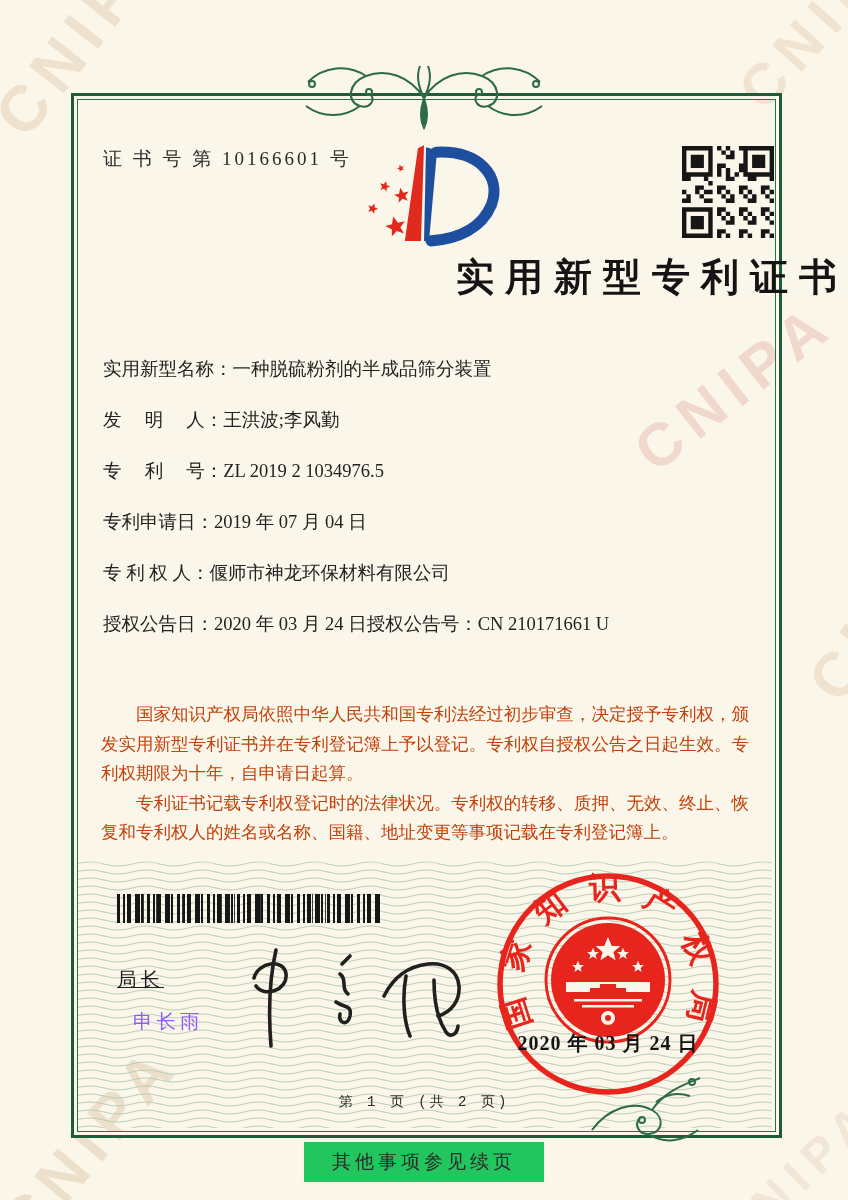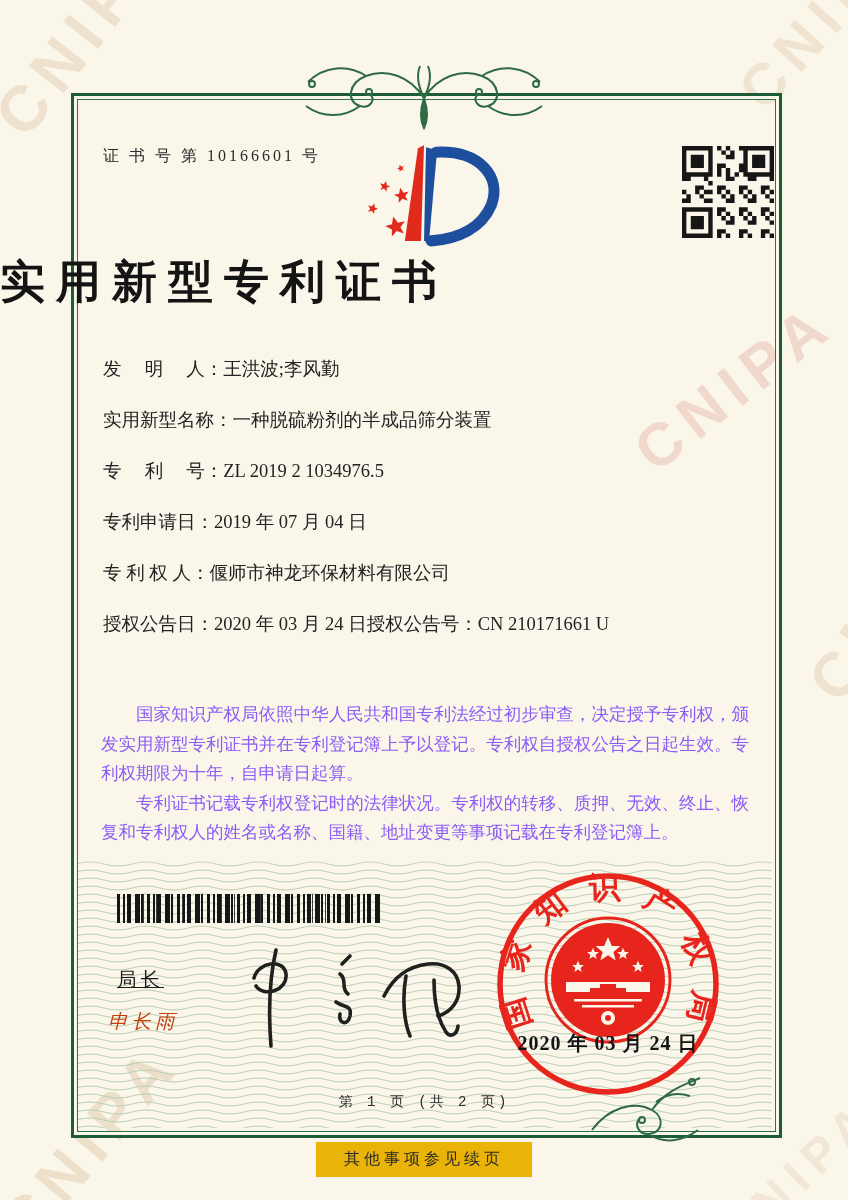--- a/index.html
+++ b/index.html
@@ -20,61 +20,61 @@
   .wm-br   {left:700px;top:1148px; font-size:48px;color:rgba(221,196,170,.30);transform:rotate(-44deg);}
   
   .frame{
     position:absolute;left:71px;top:93px;width:705px;height:1039px;
     border:3px solid #1d5c38;
     box-shadow: inset 0 0 0 3px #fbf6ea, inset 0 0 0 4px #2f6f4b;
   }
   .waves{position:absolute;left:76px;top:860px;width:696px;height:268px;}
   .ornament{position:absolute;color:#2e6b45;}
   
-  .cert-no{position:absolute;left:103px;top:146px;font-size:16px;letter-spacing:3px;color:#2b2b2b;}
+  .cert-no{position:absolute;left:103px;top:146px;font-size:19px;letter-spacing:3px;color:#2b2b2b;}
   .logo{position:absolute;left:338px;top:128px;width:172px;height:126px;}
   .qr{position:absolute;left:682px;top:146px;width:92px;height:92px;background:#fbf6ea;}
   .title{
-    position:absolute;left:0;top:252px;width:100%;text-align:left;
-    font-size:45px;font-weight:bold;letter-spacing:11px;color:#141414;
+    position:absolute;left:0;top:252px;width:100%;text-align:right;
+    font-size:38px;font-weight:bold;letter-spacing:11px;color:#141414;
   }
   
   .fields{position:absolute;left:103px;top:357px;width:650px;font-size:18.5px;color:#222;}
   .frow{display:flex;align-items:flex-start;margin-bottom:27px;line-height:24px;white-space:nowrap;}
   .flabel{flex:0 0 auto;}
   .fvalue{flex:0 0 auto;}
   .grant-no{display:flex;}
   
   .paras{position:absolute;left:101px;top:700px;width:648px;font-size:17.5px;
-         line-height:29.5px;color:#8b5cf6;text-align:justify;}
+         line-height:29.5px;color:#c2410c;text-align:justify;}
   .paras p{margin:0;text-indent:2em;}
   
   .barcode{
     position:absolute;left:117px;top:894px;width:263px;height:29px;
     background-image:
       repeating-linear-gradient(90deg,#161616 0 2px,rgba(0,0,0,0) 2px 6px),
       repeating-linear-gradient(90deg,#161616 0 3px,rgba(0,0,0,0) 3px 10px),
       repeating-linear-gradient(90deg,#3a3a3a 0 1px,rgba(0,0,0,0) 1px 13px);
   }
   .director-label{position:absolute;left:117px;top:966px;font-size:19.5px;letter-spacing:4px;color:#1c1c1c;text-decoration:underline;}
-  .director-name {position:absolute;left:108px;top:1008px;font-size:19.5px;letter-spacing:4px;color:#c2410c;font-style:italic;}
+  .director-name {position:absolute;left:133px;top:1008px;font-size:19.5px;letter-spacing:4px;color:#8b5cf6;}
   .signature{position:absolute;left:238px;top:934px;width:225px;height:115px;}
   .seal{position:absolute;left:492px;top:868px;width:232px;height:232px;}
   .seal-date{
     position:absolute;left:492px;top:1030px;width:232px;text-align:center;
     font-size:20px;color:#141414;letter-spacing:1px;font-weight:bold;
   }
   .page-indicator{
     position:absolute;left:0;top:1093px;width:100%;text-align:center;
     font-size:14px;letter-spacing:3px;color:#2b2b2b;font-family:Liberation Mono, monospace;
   }
   .cont-note-wrap{position:absolute;left:0;top:1142px;width:100%;text-align:center;}
   .cont-note{
-    display:inline-block;background:#eab308;padding:7px 28px;
-    font-size:16px;letter-spacing:4px;color:#2b2b2b;box-shadow:0 0 3px rgba(0,0,0,.05);
+    display:inline-block;background:#22c55e;padding:7px 28px;
+    font-size:19px;letter-spacing:4px;color:#2b2b2b;box-shadow:0 0 3px rgba(0,0,0,.05);
   }
 </style>
 </head>
 <body>
 
 <div class="page">
 
   <div class="wm wm-tl">CNIPA</div>
   <div class="wm wm-tr">CNIPA</div>
   <div class="wm wm-pink">CNIPA</div>
@@ -146,26 +146,26 @@
   <svg class="qr" viewBox="0 0 84 84">
     <g>
         <path d="M0,0h4v4h-4zM4,0h4v4h-4zM8,0h4v4h-4zM12,0h4v4h-4zM16,0h4v4h-4zM20,0h4v4h-4zM24,0h4v4h-4zM32,0h4v4h-4zM40,0h4v4h-4zM52,0h4v4h-4zM56,0h4v4h-4zM60,0h4v4h-4zM64,0h4v4h-4zM68,0h4v4h-4zM72,0h4v4h-4zM76,0h4v4h-4zM80,0h4v4h-4zM0,4h4v4h-4zM24,4h4v4h-4zM36,4h4v4h-4zM44,4h4v4h-4zM56,4h4v4h-4zM80,4h4v4h-4zM0,8h4v4h-4zM8,8h4v4h-4zM12,8h4v4h-4zM16,8h4v4h-4zM24,8h4v4h-4zM40,8h4v4h-4zM44,8h4v4h-4zM56,8h4v4h-4zM64,8h4v4h-4zM68,8h4v4h-4zM72,8h4v4h-4zM80,8h4v4h-4zM0,12h4v4h-4zM8,12h4v4h-4zM12,12h4v4h-4zM16,12h4v4h-4zM24,12h4v4h-4zM56,12h4v4h-4zM64,12h4v4h-4zM68,12h4v4h-4zM72,12h4v4h-4zM80,12h4v4h-4zM0,16h4v4h-4zM8,16h4v4h-4zM12,16h4v4h-4zM16,16h4v4h-4zM24,16h4v4h-4zM32,16h4v4h-4zM36,16h4v4h-4zM52,16h4v4h-4zM56,16h4v4h-4zM64,16h4v4h-4zM68,16h4v4h-4zM72,16h4v4h-4zM80,16h4v4h-4zM0,20h4v4h-4zM24,20h4v4h-4zM32,20h4v4h-4zM40,20h4v4h-4zM52,20h4v4h-4zM56,20h4v4h-4zM80,20h4v4h-4zM0,24h4v4h-4zM4,24h4v4h-4zM8,24h4v4h-4zM12,24h4v4h-4zM16,24h4v4h-4zM20,24h4v4h-4zM24,24h4v4h-4zM32,24h4v4h-4zM40,24h4v4h-4zM48,24h4v4h-4zM56,24h4v4h-4zM60,24h4v4h-4zM64,24h4v4h-4zM68,24h4v4h-4zM72,24h4v4h-4zM76,24h4v4h-4zM80,24h4v4h-4zM0,28h4v4h-4zM4,28h4v4h-4zM20,28h4v4h-4zM40,28h4v4h-4zM44,28h4v4h-4zM60,28h4v4h-4zM64,28h4v4h-4zM80,28h4v4h-4zM24,32h4v4h-4zM12,36h4v4h-4zM16,36h4v4h-4zM32,36h4v4h-4zM36,36h4v4h-4zM52,36h4v4h-4zM56,36h4v4h-4zM72,36h4v4h-4zM76,36h4v4h-4zM0,40h4v4h-4zM12,40h4v4h-4zM20,40h4v4h-4zM24,40h4v4h-4zM32,40h4v4h-4zM40,40h4v4h-4zM52,40h4v4h-4zM60,40h4v4h-4zM72,40h4v4h-4zM80,40h4v4h-4zM4,44h4v4h-4zM16,44h4v4h-4zM36,44h4v4h-4zM44,44h4v4h-4zM56,44h4v4h-4zM64,44h4v4h-4zM76,44h4v4h-4zM0,48h4v4h-4zM4,48h4v4h-4zM20,48h4v4h-4zM24,48h4v4h-4zM40,48h4v4h-4zM44,48h4v4h-4zM60,48h4v4h-4zM64,48h4v4h-4zM80,48h4v4h-4zM0,56h4v4h-4zM4,56h4v4h-4zM8,56h4v4h-4zM12,56h4v4h-4zM16,56h4v4h-4zM20,56h4v4h-4zM24,56h4v4h-4zM32,56h4v4h-4zM36,56h4v4h-4zM52,56h4v4h-4zM56,56h4v4h-4zM72,56h4v4h-4zM76,56h4v4h-4zM0,60h4v4h-4zM24,60h4v4h-4zM32,60h4v4h-4zM40,60h4v4h-4zM52,60h4v4h-4zM60,60h4v4h-4zM72,60h4v4h-4zM80,60h4v4h-4zM0,64h4v4h-4zM8,64h4v4h-4zM12,64h4v4h-4zM16,64h4v4h-4zM24,64h4v4h-4zM36,64h4v4h-4zM44,64h4v4h-4zM56,64h4v4h-4zM64,64h4v4h-4zM76,64h4v4h-4zM0,68h4v4h-4zM8,68h4v4h-4zM12,68h4v4h-4zM16,68h4v4h-4zM24,68h4v4h-4zM40,68h4v4h-4zM44,68h4v4h-4zM60,68h4v4h-4zM64,68h4v4h-4zM80,68h4v4h-4zM0,72h4v4h-4zM8,72h4v4h-4zM12,72h4v4h-4zM16,72h4v4h-4zM24,72h4v4h-4zM0,76h4v4h-4zM24,76h4v4h-4zM32,76h4v4h-4zM36,76h4v4h-4zM52,76h4v4h-4zM56,76h4v4h-4zM72,76h4v4h-4zM76,76h4v4h-4zM0,80h4v4h-4zM4,80h4v4h-4zM8,80h4v4h-4zM12,80h4v4h-4zM16,80h4v4h-4zM20,80h4v4h-4zM24,80h4v4h-4zM32,80h4v4h-4zM40,80h4v4h-4zM52,80h4v4h-4zM60,80h4v4h-4zM72,80h4v4h-4zM80,80h4v4h-4z" fill="#161616"></path>
       </g>
   </svg>
 
   <div class="title">实用新型专利证书</div>
 
   <div class="fields">
     <div class="frow">
+      <span class="flabel">实用新型名称：</span>
+      <span class="fvalue">一种脱硫粉剂的半成品筛分装置</span>
+    </div>
+    <div class="frow">
       <span class="flabel">发　 明　 人：</span>
       <span class="fvalue">王洪波;李风勤</span>
-    </div>
-    <div class="frow">
-      <span class="flabel">实用新型名称：</span>
-      <span class="fvalue">一种脱硫粉剂的半成品筛分装置</span>
     </div>
     <div class="frow">
       <span class="flabel">专　 利　 号：</span>
       <span class="fvalue">ZL 2019 2 1034976.5</span>
     </div>
     <div class="frow">
       <span class="flabel">专利申请日：</span>
       <span class="fvalue">2019 年 07 月 04 日</span>
     </div>
     <div class="frow">

